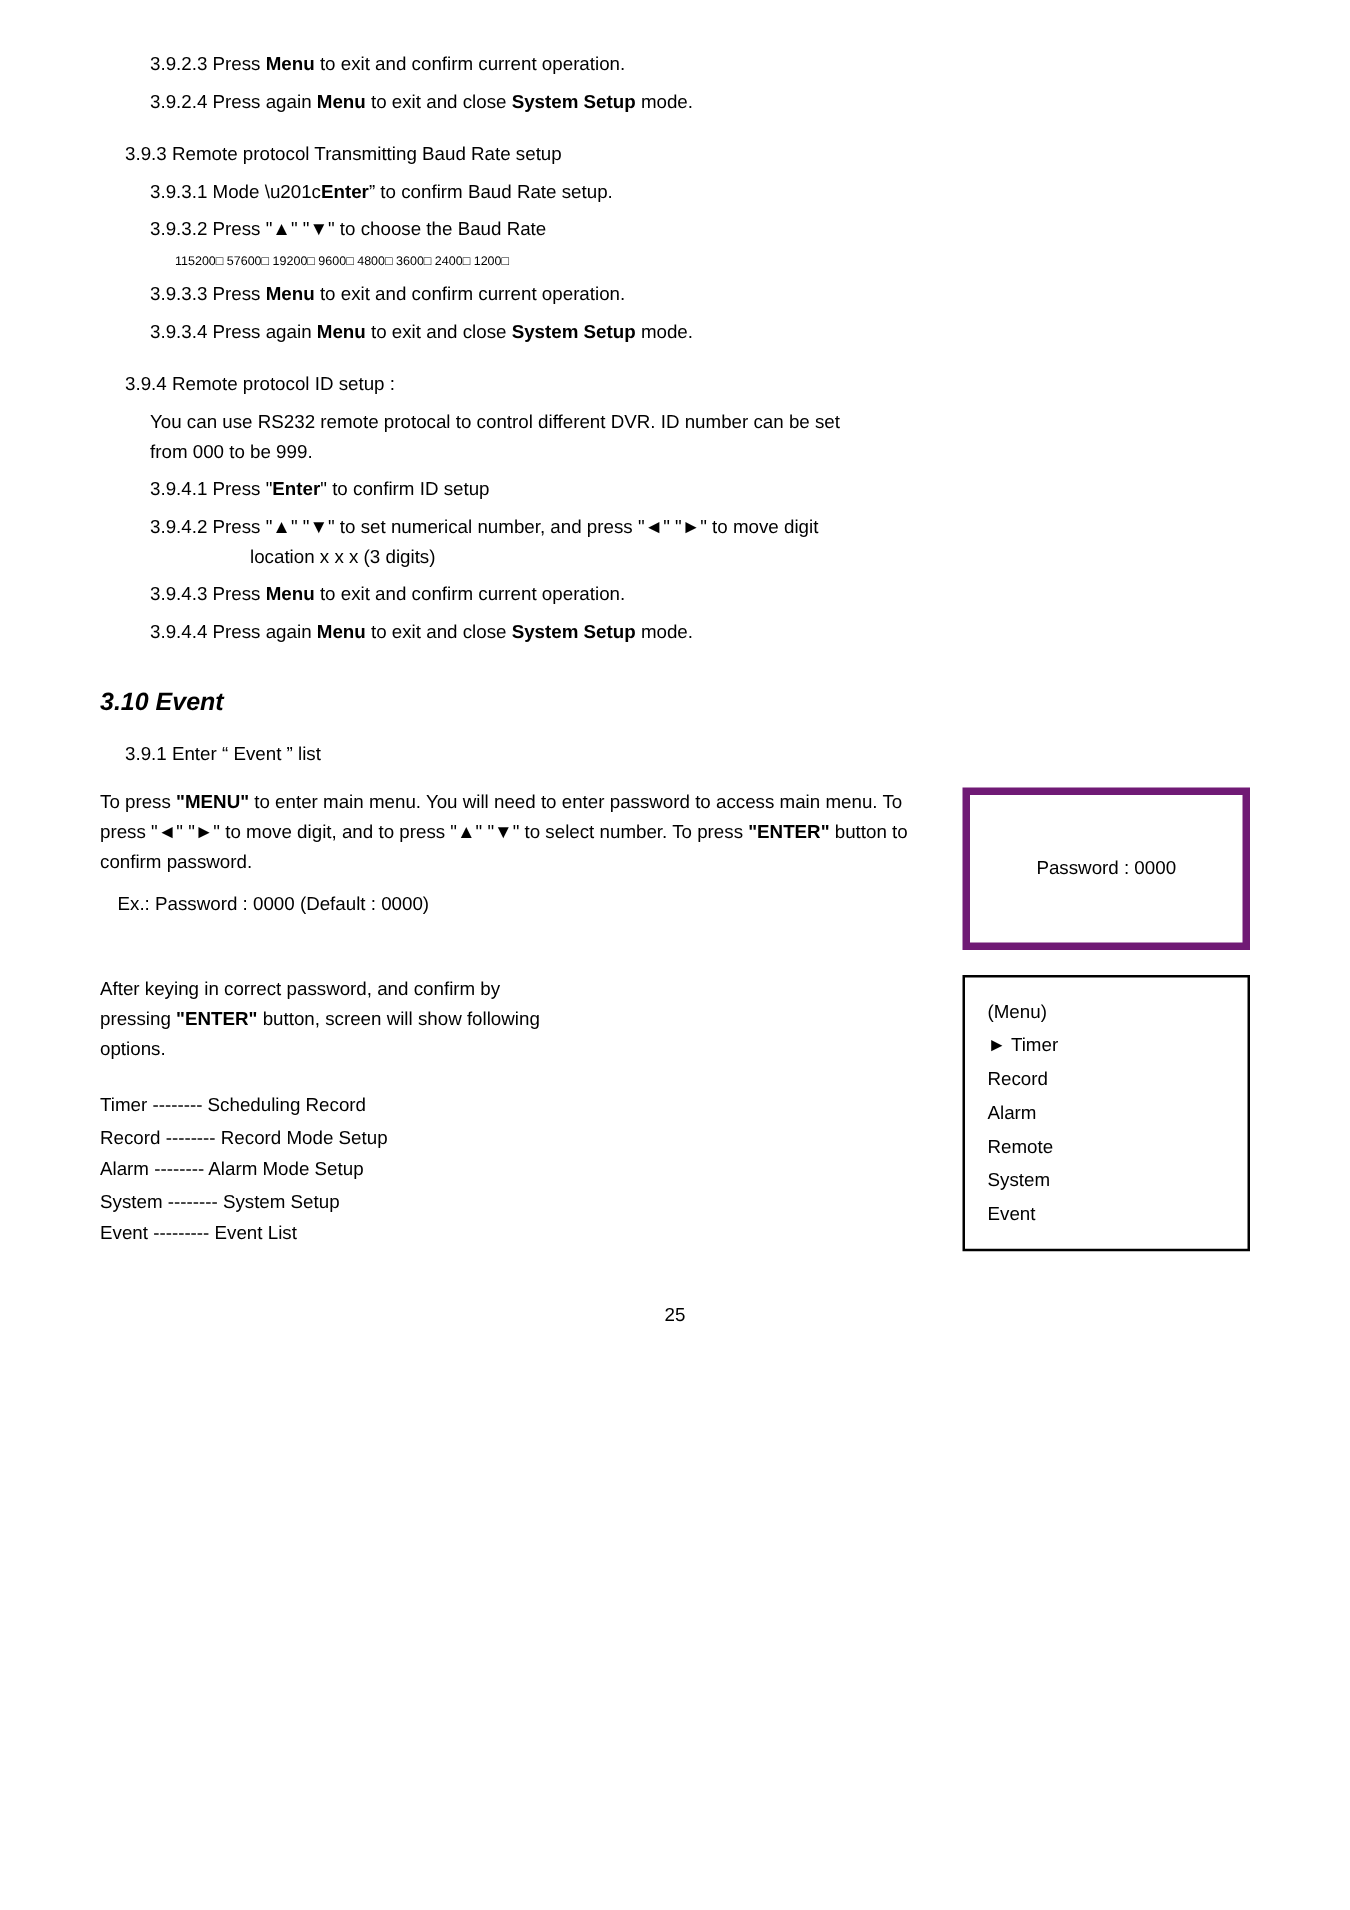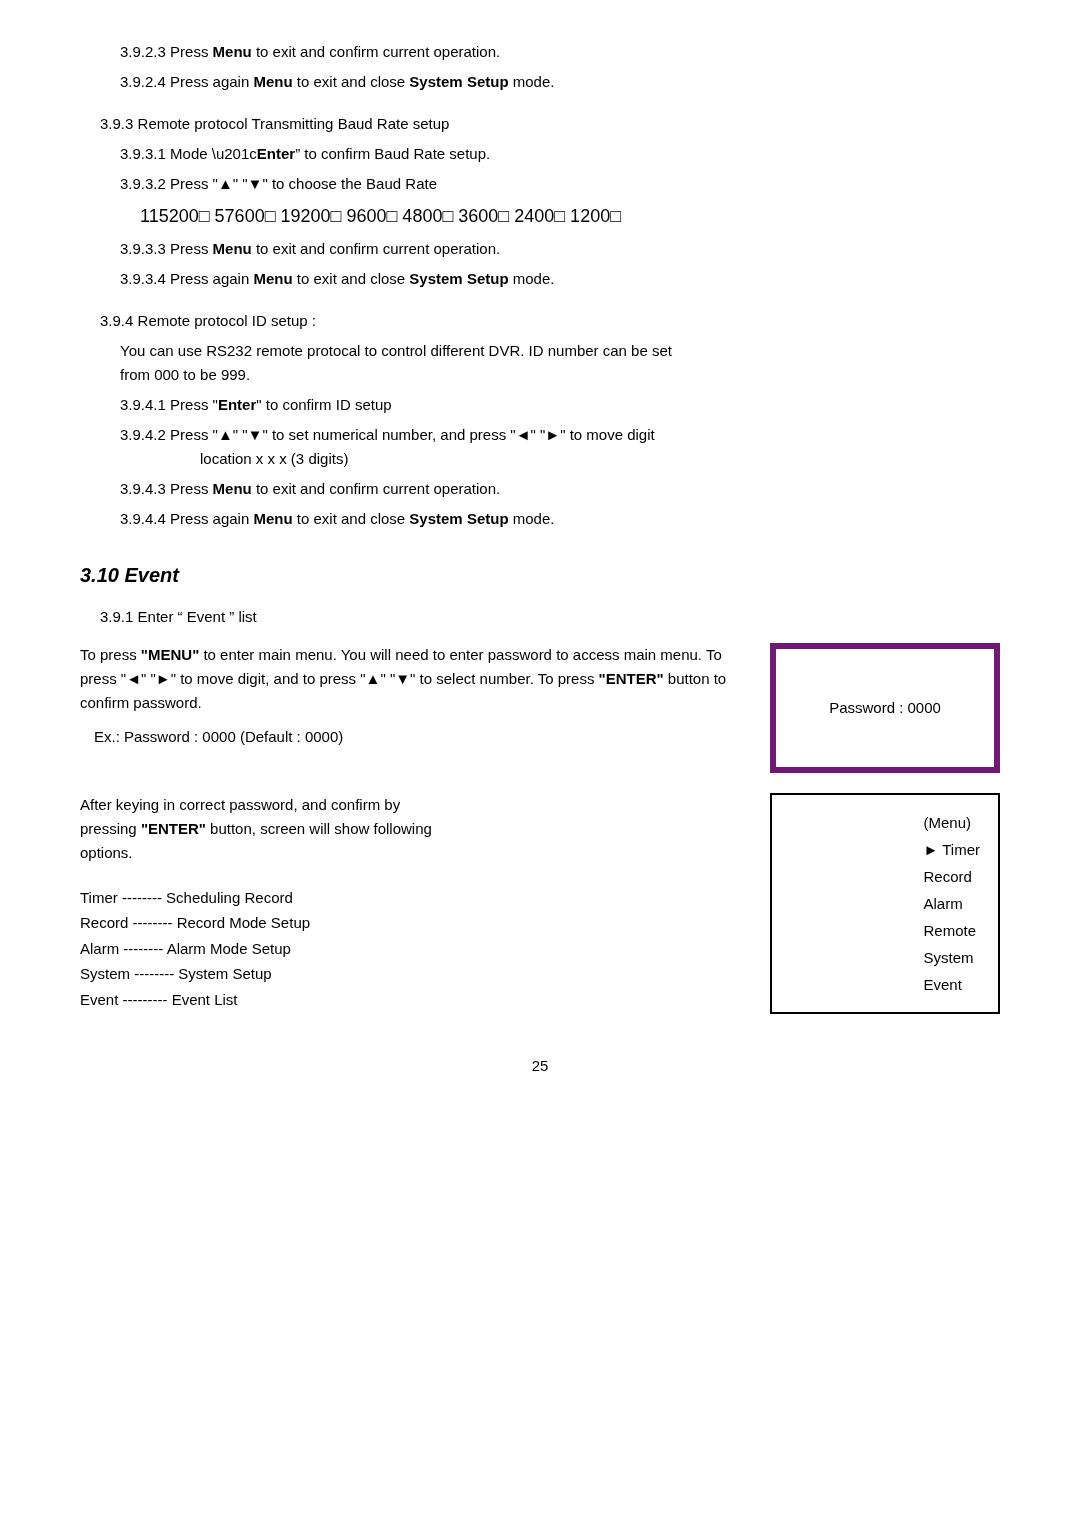--- a/index.html
+++ b/index.html
@@ -30,21 +30,21 @@
     h2 {
       font-size: 20px;
       font-weight: bold;
       font-style: italic;
       margin: 28px 0 14px 0;
     }
 
     .baud-rate-line {
       margin-left: 60px;
       margin-bottom: 6px;
-      font-size: 18px;
+      font-size: 10px;
     }
 
     .two-col {
       display: flex;
       flex-direction: row;
       align-items: flex-start;
       margin-bottom: 20px;
       gap: 30px;
     }
 
@@ -66,21 +66,21 @@
 
     .screen-box-menu {
       width: 230px;
       min-height: 200px;
       border: 2px solid #000;
       padding: 14px 18px;
       font-size: 15px;
       flex-shrink: 0;
       display: flex;
       flex-direction: column;
-      align-items: flex-end;
+      align-items: flex-start;
       justify-content: center;
     }
 
     .menu-items {
       line-height: 1.8;
       font-size: 15px;
     }
 
     .page-number {
       text-align: center;

